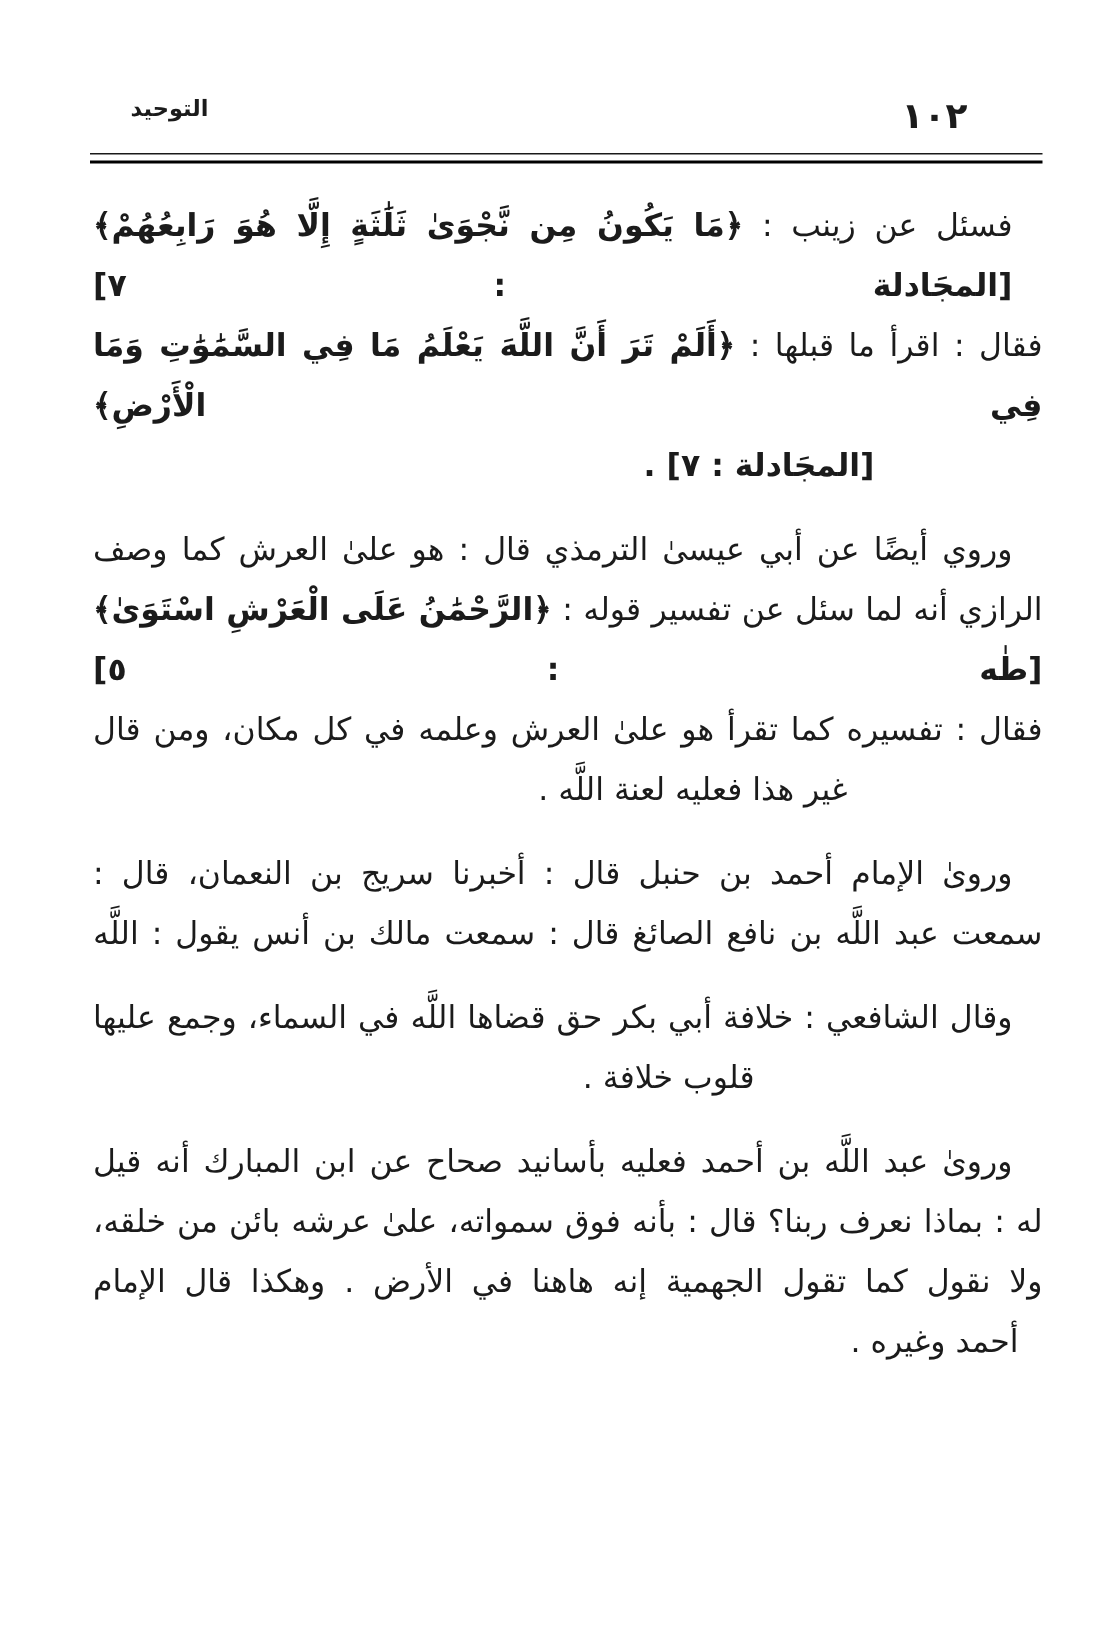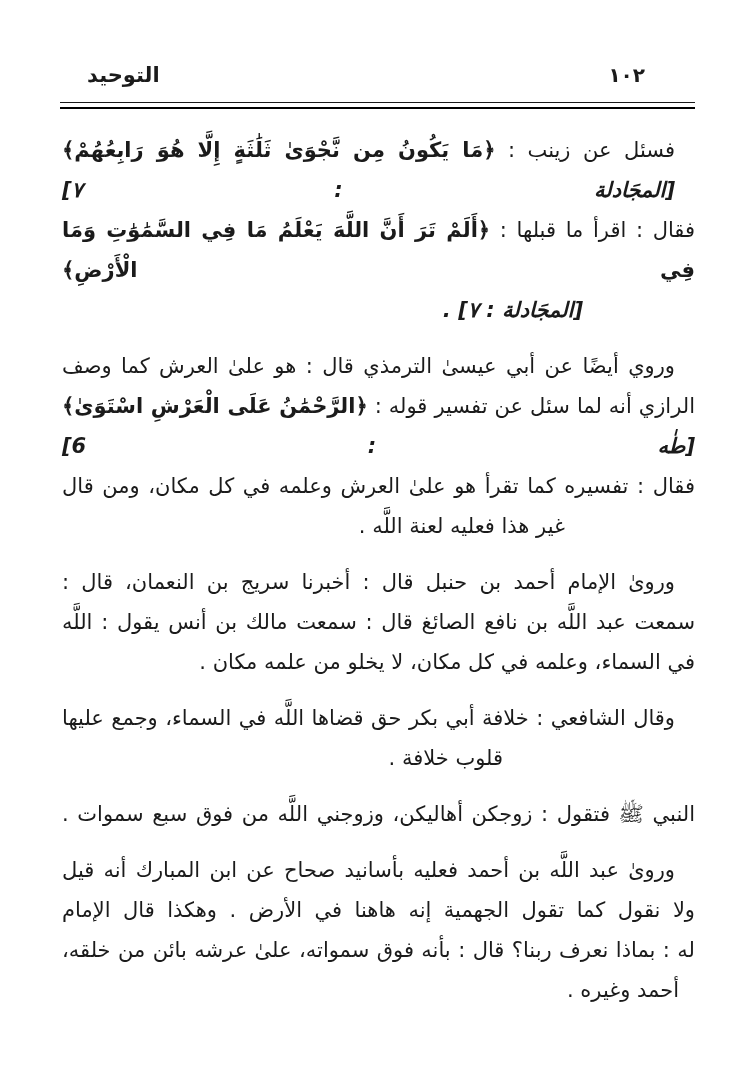--- a/index.html
+++ b/index.html
@@ -22,27 +22,27 @@
     top: 63px;
     right: 47px;
     left: 62px;
     height: 32px;
     display: flex;
     justify-content: space-between;
     align-items: flex-start;
     direction: rtl;
   }
   .page-number {
-    font-size: 20px;
+    font-size: 24px;
     font-weight: bold;
     margin-right: 50px;
     letter-spacing: 2px;
   }
   .book-title {
-    font-size: 21px;
+    font-size: 15px;
     font-weight: bold;
     margin-left: 25px;
   }
   .header-rule {
     position: absolute;
     top: 102px;
     right: 47px;
     left: 60px;
     height: 4px;
     border-top: 1.6px solid #1a1a1a;
@@ -67,21 +67,21 @@
   .line.end {
     text-align: left;
     text-align-last: right;
   }
   .ind-first { padding-right: 20px; }
   .ind-ref   { padding-right: 112px; }
   .ind-mid   { padding-right: 130px; }
   .ind-lg    { padding-right: 192px; }
   .ind-sm    { padding-right: 16px; }
   .verse { font-weight: bold; }
-  .ref   { font-weight: bold; font-style: italic; }
+  .ref   { font-weight: bold; }
   .salutation { font-weight: normal; }
 </style>
 </head>
 <body>
 
 <div class="page">
 
   <div class="header">
     <div class="page-number">١٠٢</div>
     <div class="book-title">التوحيد</div>
@@ -101,66 +101,60 @@
       <div class="line end ind-ref">
         <span class="ref">[المجَادلة : ٧] .</span>
       </div>
     </div>
 
     <div class="para">
       <div class="line ind-first">
         <span>وروي أيضًا عن أبي عيسىٰ الترمذي قال : هو علىٰ العرش كما وصف</span>
       </div>
       <div class="line">
-        <span>الرازي أنه لما سئل عن تفسير قوله : </span><span class="verse">﴿الرَّحْمَٰنُ عَلَى الْعَرْشِ اسْتَوَىٰ﴾</span><span class="ref"> [طٰه : 6]</span>
+        <span>الرازي أنه لما سئل عن تفسير قوله : </span><span class="verse">﴿الرَّحْمَٰنُ عَلَى الْعَرْشِ اسْتَوَىٰ﴾</span><span class="ref"> [طٰه : ٥]</span>
       </div>
       <div class="line">
         <span>فقال : تفسيره كما تقرأ هو علىٰ العرش وعلمه في كل مكان، ومن قال</span>
       </div>
       <div class="line end ind-mid">
         <span>غير هذا فعليه لعنة اللَّه .</span>
       </div>
     </div>
 
     <div class="para">
       <div class="line ind-first">
         <span>وروىٰ الإمام أحمد بن حنبل قال : أخبرنا سريج بن النعمان، قال :</span>
       </div>
       <div class="line">
         <span>سمعت عبد اللَّه بن نافع الصائغ قال : سمعت مالك بن أنس يقول : اللَّه</span>
       </div>
-      <div class="line end">
-        <span>في السماء، وعلمه في كل مكان، لا يخلو من علمه مكان .</span>
-      </div>
     </div>
 
     <div class="para">
       <div class="line ind-first">
         <span>وقال الشافعي : خلافة أبي بكر حق قضاها اللَّه في السماء، وجمع عليها</span>
       </div>
       <div class="line end ind-lg">
         <span>قلوب خلافة .</span>
       </div>
     </div>
 
     <div class="para">
-      <div class="line">
-        <span>النبي </span><span class="salutation">ﷺ</span><span> فتقول : زوجكن أهاليكن، وزوجني اللَّه من فوق سبع سموات .</span>
-      </div>
     </div>
 
     <div class="para">
       <div class="line ind-first">
         <span>وروىٰ عبد اللَّه بن أحمد فعليه بأسانيد صحاح عن ابن المبارك أنه قيل</span>
       </div>
       <div class="line">
-        <span>ولا نقول كما تقول الجهمية إنه هاهنا في الأرض .  وهكذا قال الإمام</span>
+        <span>له : بماذا نعرف ربنا؟ قال : بأنه فوق سمواته، علىٰ عرشه بائن من خلقه،</span>
       </div>
       <div class="line">
-        <span>له : بماذا نعرف ربنا؟ قال : بأنه فوق سمواته، علىٰ عرشه بائن من خلقه،</span>
+        <span>ولا نقول كما تقول الجهمية إنه هاهنا في الأرض .  وهكذا قال الإمام</span>
       </div>
       <div class="line end ind-sm">
         <span>أحمد وغيره .</span>
       </div>
     </div>
 
   </div>
 </div>
 
 </body></html>

